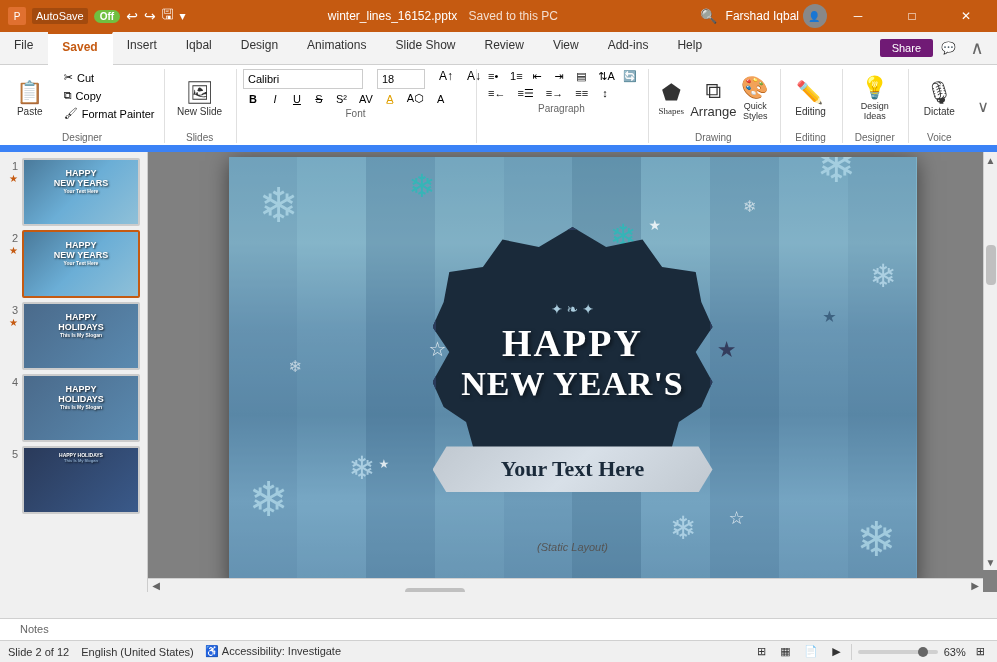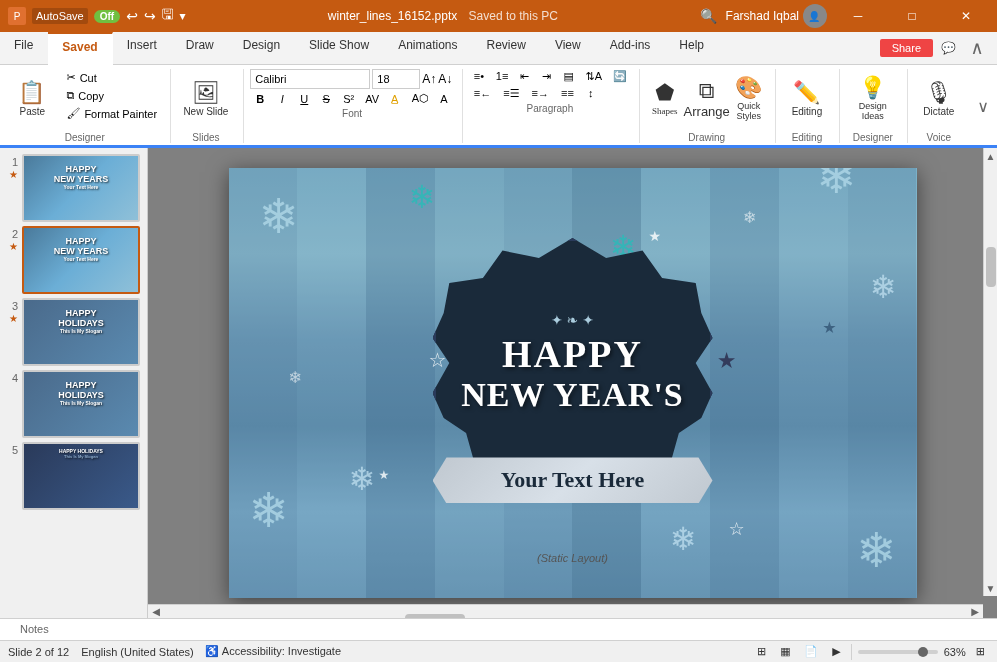--- a/index.html
+++ b/index.html
@@ -20,21 +20,21 @@
     .title-bar-center { flex: 1; text-align: center; font-size: 12px; }
     .title-bar-right { display: flex; align-items: center; gap: 8px; }
     .autosave-label { font-size: 11px; background: #a34a0e; padding: 2px 4px; border-radius: 2px; }
     .toggle-on { background: #70c040; border-radius: 8px; padding: 1px 6px; font-size: 10px; font-weight: bold; }
     .title-icon { width: 18px; height: 18px; background: #e07030; border-radius: 2px; display: inline-flex; align-items: center; justify-content: center; font-size: 10px; color: white; }
     .win-btn { width: 46px; height: 32px; display: flex; align-items: center; justify-content: center; font-size: 12px; cursor: pointer; }
     .user-info { display: flex; align-items: center; gap: 4px; font-size: 12px; }
     .avatar { width: 24px; height: 24px; border-radius: 50%; background: #888; overflow: hidden; display: flex; align-items: center; justify-content: center; font-size: 10px; }
 
     
-    .ribbon { background: #fff; flex-shrink: 0; border-bottom: 3px solid #3b82f6; }
+    .ribbon { background: #fff; flex-shrink: 0; border-bottom: 7px solid #3b82f6; }
     .ribbon-tabs { display: flex; background: #f3f3f3; border-bottom: 1px solid #d0d0d0; }
     .ribbon-tab {
       padding: 6px 14px;
       font-size: 12px;
       cursor: pointer;
       border-right: 1px solid transparent;
       color: #333;
     }
     .ribbon-tab.active { background: #fff; border-top: 2px solid #c55a11; border-bottom: 1px solid #fff; margin-bottom: -1px; font-weight: 600; color: #c55a11; }
     .ribbon-content { display: flex; align-items: stretch; padding: 4px 4px 2px 4px; gap: 2px; min-height: 80px; }
@@ -146,21 +146,21 @@
     .status-left { display: flex; align-items: center; gap: 12px; }
     .status-right { display: flex; align-items: center; gap: 6px; }
     .status-btn { padding: 0 4px; cursor: pointer; border-radius: 2px; font-size: 11px; }
     .zoom-slider { width: 80px; height: 4px; background: #d0d0d0; border-radius: 2px; position: relative; cursor: pointer; }
     .zoom-thumb { width: 10px; height: 10px; background: #666; border-radius: 50%; position: absolute; top: -3px; left: 75%; cursor: pointer; }
 
     
     .r-icon { font-size: 18px; display: block; }
 
     
-    .notes-bar { height: 22px; background: #fff; border-top: 1px solid #d0d0d0; display: flex; align-items: center; padding: 0 8px; font-size: 11px; color: #666; flex-shrink: 0; }
+    .notes-bar { height: 22px; background: #fff; border-top: 1px solid #d0d0d0; display: flex; align-items: center; padding: 0 8px; font-size: 11px; color: #666; flex-shrink: 0; margin-top: 26px; }
     .notes-tab { padding: 2px 12px; cursor: pointer; border-bottom: 2px solid transparent; }
   </style>
 </head>
 <body>
 
 <div class="title-bar">
   <div class="title-bar-left">
     <div class="title-icon">P</div>
     <span class="autosave-label"><span>AutoSave</span></span>
     <span class="toggle-on">Off</span>
@@ -189,31 +189,31 @@
         <span>✕</span>
       </div>
   </div>
 </div>
 
 <div class="ribbon">
   <div class="ribbon-tabs">
     <div class="ribbon-tab">File</div>
     <div class="ribbon-tab active">Saved</div>
     <div class="ribbon-tab">Insert</div>
-    <div class="ribbon-tab">Draw</div>
+    <div class="ribbon-tab">Iqbal</div>
     <div class="ribbon-tab">Design</div>
+    <div class="ribbon-tab">Animations</div>
     <div class="ribbon-tab">Slide Show</div>
-    <div class="ribbon-tab">Animations</div>
     <div class="ribbon-tab">Review</div>
     <div class="ribbon-tab">View</div>
     <div class="ribbon-tab">Add-ins</div>
     <div class="ribbon-tab">Help</div>
     <div style="flex:1;"></div>
     <div style="display:flex;align-items:center;gap:4px;padding:4px 8px;">
-      <div style="background:#ef4444;color:white;padding:3px 12px;border-radius:2px;cursor:pointer;font-size:11px;">
+      <div style="background:#701a75;color:white;padding:3px 12px;border-radius:2px;cursor:pointer;font-size:11px;">
         <span>Share</span>
       </div>
       <div style="width:24px;height:24px;display:flex;align-items:center;justify-content:center;cursor:pointer;">💬</div>
       <div style="width:24px;height:24px;display:flex;align-items:center;justify-content:center;cursor:pointer;font-size:18px;color:#666;">∧</div>
     </div>
   </div>
 
   <div class="ribbon-content">
 
     <div class="ribbon-group">
@@ -245,21 +245,21 @@
         <div class="ribbon-btn-large" style="width:60px;">
           <span class="btn-icon r-icon">🖼</span>
           <span>New Slide</span>
         </div>
       </div>
       <span class="ribbon-group-label">Slides</span>
     </div>
 
     <div class="ribbon-group" style="min-width:180px;">
       <div style="display:flex;flex-direction:column;gap:2px;width:100%;">
-        <div style="display:flex;align-items:center;gap:2px;">
+        <div style="display:flex;gap:14px;">
           <input type="text" class="fmt-input" style="width: 120px;" value="Calibri">
           <input type="text" class="fmt-input" style="width: 48px;" value="18">
           <span style="cursor:pointer;font-size:12px;">A↑</span>
           <span style="cursor:pointer;font-size:12px;">A↓</span>
         </div>
         <div style="display:flex;align-items:center;gap:2px;">
           <div class="fmt-btn" style="font-weight:bold;">B</div>
           <div class="fmt-btn" style="font-style:italic;">I</div>
           <div class="fmt-btn" style="text-decoration:underline;">U</div>
           <div class="fmt-btn" style="text-decoration:line-through;">S</div>

